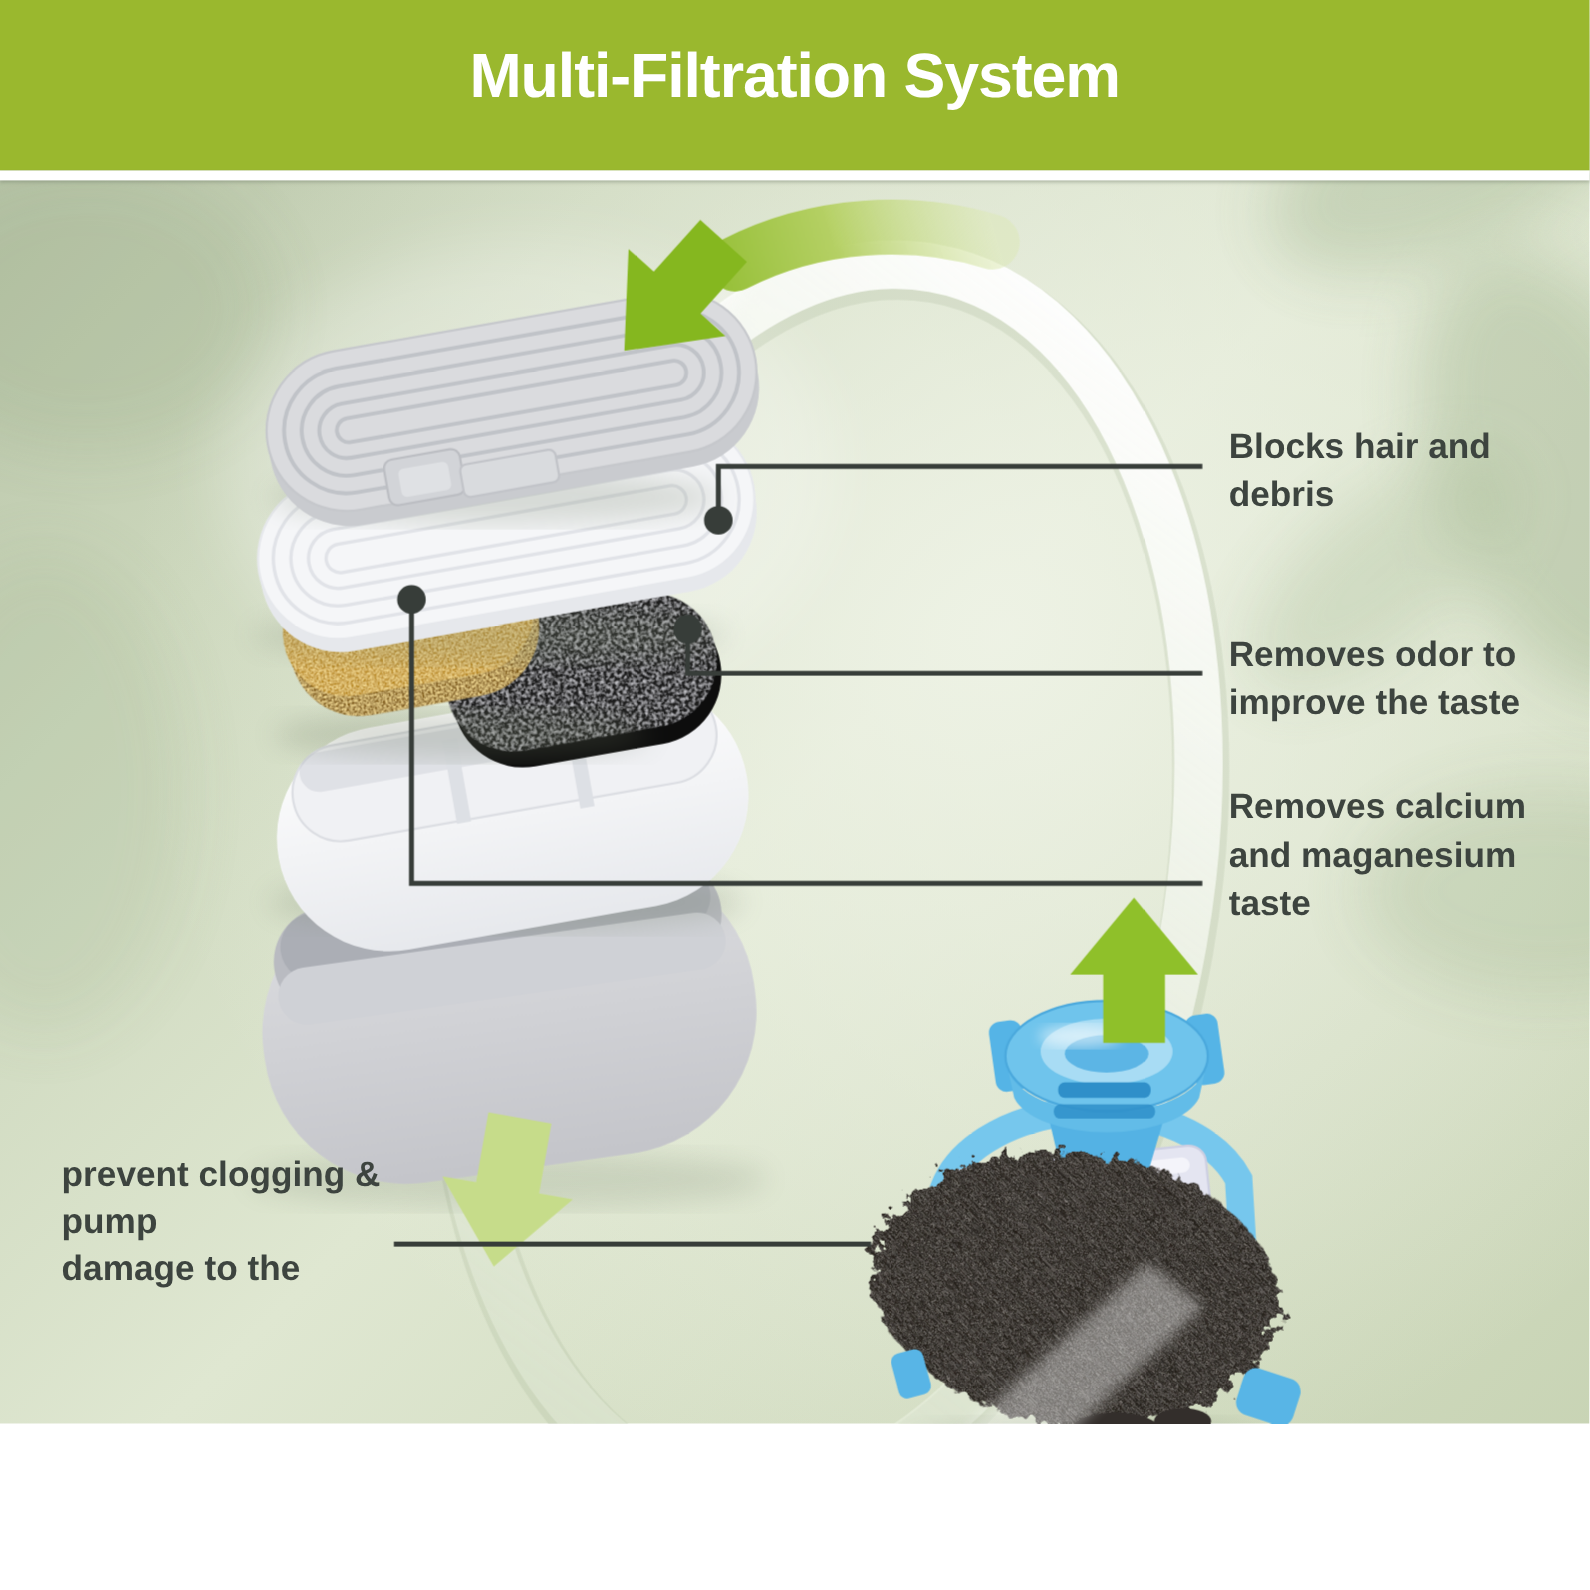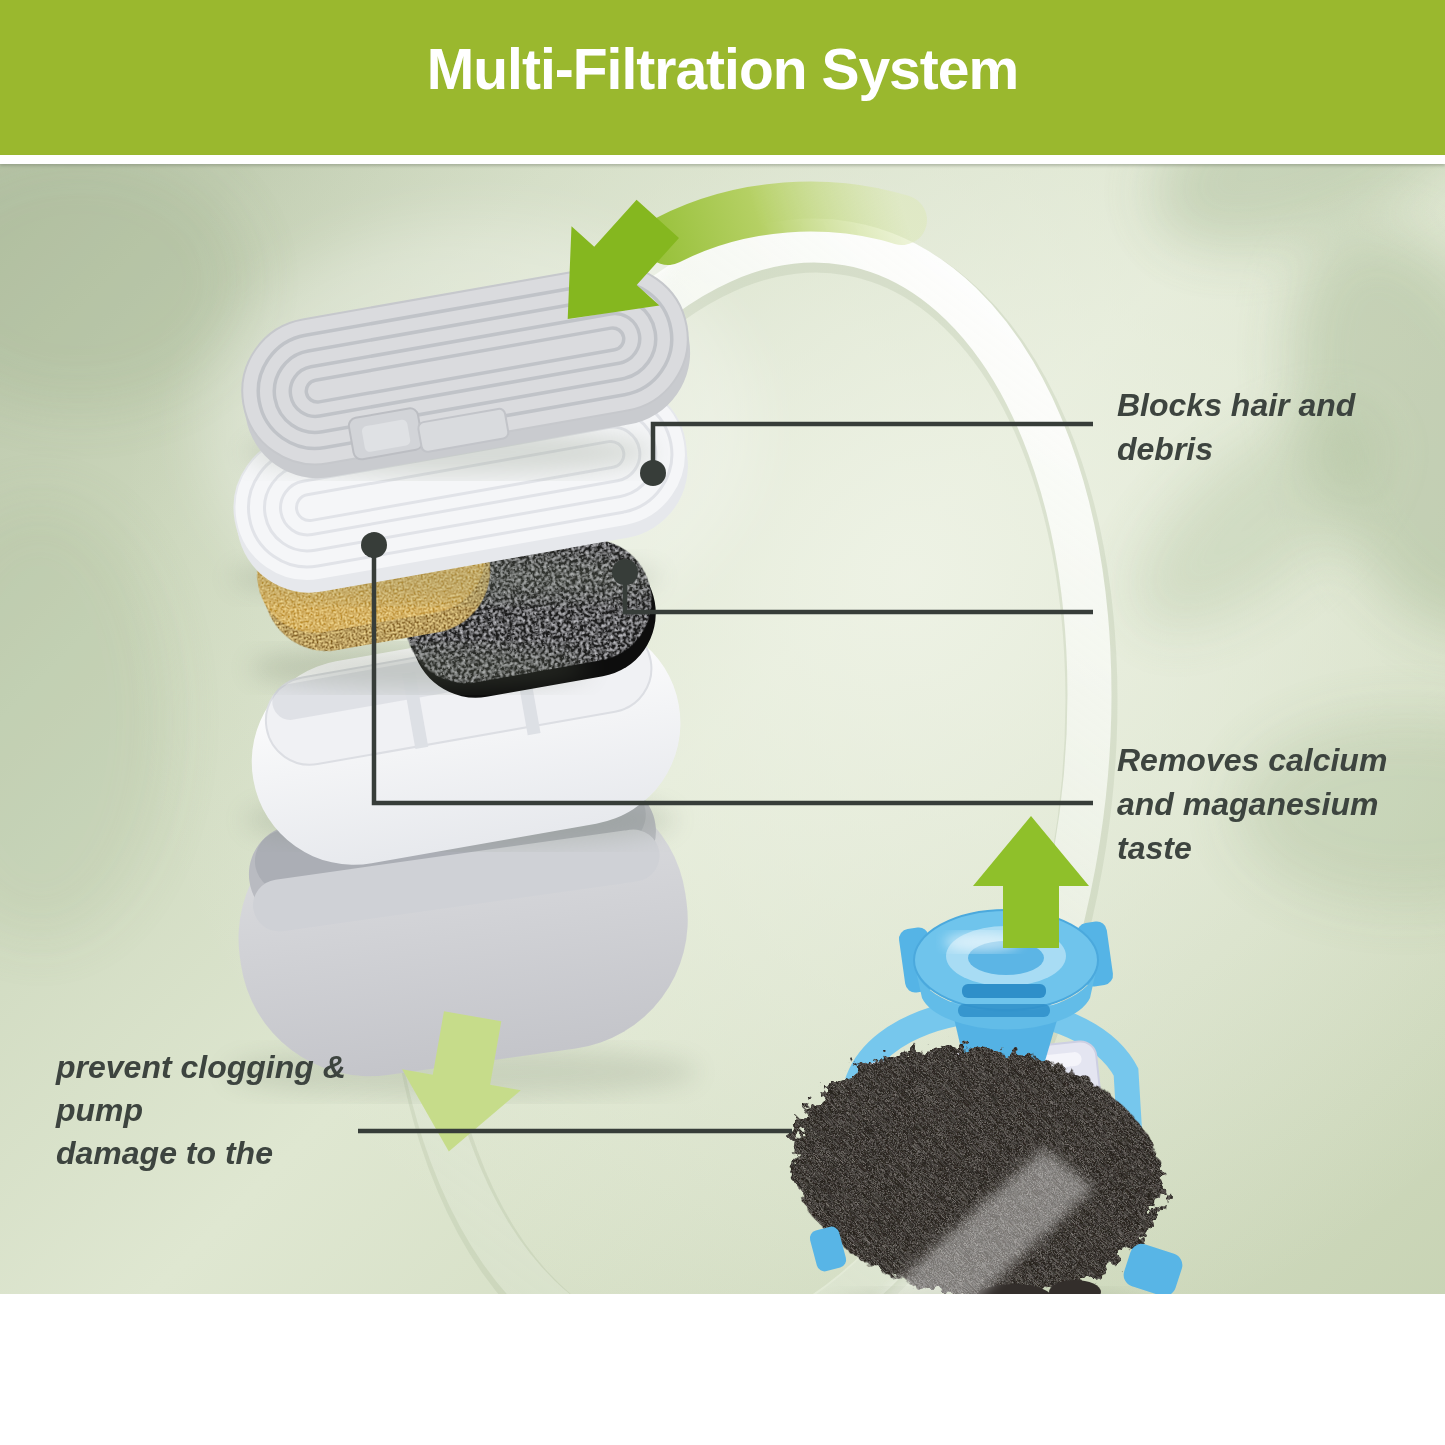--- a/index.html
+++ b/index.html
@@ -7,24 +7,24 @@
          font-family:"Liberation Sans",sans-serif;}
   .scene{position:absolute;left:0;top:0;}
   .header{position:absolute;left:0;top:0;width:1445px;height:155px;
           background:var(--header-green,#9ab82e);}
   .header-strip{position:absolute;left:0;top:155px;width:1445px;height:9px;
           background:#ffffff;box-shadow:0 2px 3px rgba(120,130,110,.45);}
   .title{position:absolute;top:36px;left:0;width:1445px;text-align:center;
          font-size:57px;font-weight:bold;color:#ffffff;letter-spacing:-1px;}
   .callout{position:absolute;font-weight:bold;font-size:32px;line-height:44px;
            color:var(--text-dark,#3d443f);}
-  .callout .ln{white-space:nowrap;font-style:italic;}
+  .callout .ln{white-space:nowrap;}
   #co-lid{left:1117px;top:383px;}
   #co-carbon{left:1117px;top:572px;}
-  #co-resin{left:1117px;top:738px;}
+  #co-resin{left:1117px;top:711px;}
   #co-pump{left:56px;top:1046px;line-height:43px;}
 </style>
 </head>
 <body>
 
 <div class="stage">
 
 <svg class="scene" width="1445" height="1445" viewBox="0 0 1445 1445">
   <defs>
     <linearGradient id="bgGrad" x1="0" y1="0" x2="1" y2="1">
@@ -245,20 +245,24 @@
 </svg>
 
 <div class="header"></div>
 <div class="header-strip"></div>
 <div class="title">Multi-Filtration System</div>
 
 <div class="callout" id="co-lid">
   <div class="ln">Blocks hair and</div>
   <div class="ln">debris</div>
 </div>
+<div class="callout" id="co-carbon">
+  <div class="ln">Removes odor to</div>
+  <div class="ln">improve the taste</div>
+</div>
 <div class="callout" id="co-resin">
   <div class="ln">Removes calcium</div>
   <div class="ln">and maganesium</div>
   <div class="ln">taste</div>
 </div>
 <div class="callout" id="co-pump">
   <div class="ln">prevent clogging &amp;</div>
   <div class="ln">pump</div>
   <div class="ln">damage to the</div>
 </div>

